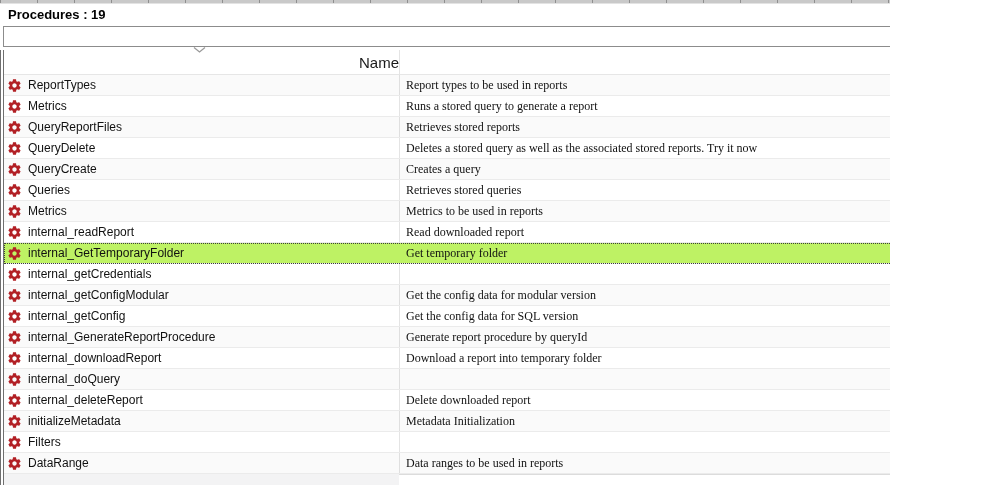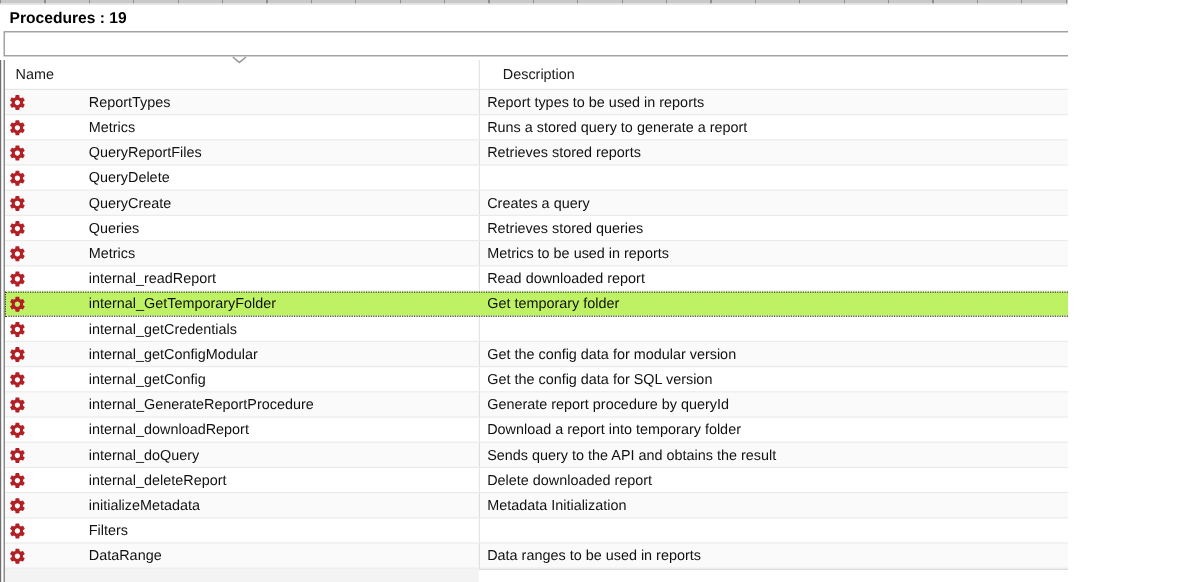--- a/index.html
+++ b/index.html
@@ -27,39 +27,39 @@
   .left-border-outer { left:0; }
   .left-border-inner { left:3px; }
   .col-divider {
     position:absolute; left:399px; top:50px; height:424px; width:1px; background:#e4e4e4; z-index:0;
   }
   .right-divider {
     position:absolute; left:998px; top:50px; height:424px; width:1px; background:#ececec; z-index:0;
   }
   .grid-header {
     position:absolute; left:4px; top:50px; width:998px; height:25px;
-    display:flex; align-items:center; font-size:12px; color:#1a1a1a;
-    border-bottom:1px solid #e6e6e6; background:transparent;
+    display:flex; align-items:center; font-size:15px; color:#1a1a1a;
+    border-bottom:1px solid #e6e6e6; background:transparent;text-align:right;
   }
   .h-name { width:395px; padding-left:9px; }
   .h-desc { flex:1; padding-left:20px; }
   .sort-icon { position:absolute; left:193px; top:46px; z-index:4; }
   .rows { position:absolute; left:4px; top:75px; width:998px; z-index:1; }
   .row {
     display:flex; height:21px; align-items:stretch; font-size:12px;
     border-bottom:1px solid #ebebeb; background:transparent; cursor:default;
   }
   .row:nth-child(odd) { background:rgba(0,0,0,0.018); }
   .row.selected {
     background:#bef264;
     outline:1px dotted #3c3c3c; outline-offset:-1px;
   }
   .cell { display:flex; align-items:center; overflow:hidden; white-space:nowrap; }
-  .cell-name { width:395px; padding-left:3px;gap:46px; }
-  .cell-desc { flex:1; padding-left:7px; }
+  .cell-name { width:395px; padding-left:3px; }
+  .cell-desc { flex:1; padding-left:7px;font-family:Liberation Serif, serif; }
   .gear { width:15px; height:15px; flex:0 0 15px; margin-right:6px; }
   .below-left {
     position:absolute; left:4px; top:474px; width:395px; height:11px; background:#f3f3f4;
   }
   .below-line {
     position:absolute; left:399px; top:474px; width:603px; height:1px; background:#dcdcdc;
   }
 </style>
 </head>
 <body>
@@ -121,20 +121,23 @@
     </div>
   </div>
 
   <div class="row">
     <div class="cell cell-name">
       <svg class="gear" viewBox="0 0 24 24">
         <path fill="#b22025" d="M19.43 12.98c.04-.32.07-.64.07-.98s-.03-.66-.07-.98l2.11-1.65c.19-.15.24-.42.12-.64l-2-3.46c-.12-.22-.39-.3-.61-.22l-2.49 1c-.52-.4-1.08-.73-1.69-.98l-.38-2.65C14.46 2.18 14.25 2 14 2h-4c-.25 0-.46.18-.49.42l-.38 2.65c-.61.25-1.17.59-1.69.98l-2.49-1c-.23-.09-.49 0-.61.22l-2 3.46c-.13.22-.07.49.12.64l2.11 1.65c-.04.32-.07.65-.07.98s.03.66.07.98l-2.11 1.65c-.19.15-.24.42-.12.64l2 3.46c.12.22.39.3.61.22l2.49-1c.52.4 1.08.73 1.69.98l.38 2.65c.03.24.24.42.49.42h4c.25 0 .46-.18.49-.42l.38-2.65c.61-.25 1.17-.59 1.69-.98l2.49 1c.23.09.49 0 .61-.22l2-3.46c.12-.22.07-.49-.12-.64l-2.11-1.65zM12 15.5c-1.93 0-3.5-1.57-3.5-3.5s1.57-3.5 3.5-3.5 3.5 1.57 3.5 3.5-1.57 3.5-3.5 3.5z"></path>
       </svg>
       <span class="name-text">QueryDelete</span>
     </div>
+    <div class="cell cell-desc">
+      <span class="desc-text">Deletes a stored query as well as the associated stored reports. Try it now</span>
+    </div>
   </div>
 
   <div class="row">
     <div class="cell cell-name">
       <svg class="gear" viewBox="0 0 24 24">
         <path fill="#b22025" d="M19.43 12.98c.04-.32.07-.64.07-.98s-.03-.66-.07-.98l2.11-1.65c.19-.15.24-.42.12-.64l-2-3.46c-.12-.22-.39-.3-.61-.22l-2.49 1c-.52-.4-1.08-.73-1.69-.98l-.38-2.65C14.46 2.18 14.25 2 14 2h-4c-.25 0-.46.18-.49.42l-.38 2.65c-.61.25-1.17.59-1.69.98l-2.49-1c-.23-.09-.49 0-.61.22l-2 3.46c-.13.22-.07.49.12.64l2.11 1.65c-.04.32-.07.65-.07.98s.03.66.07.98l-2.11 1.65c-.19.15-.24.42-.12.64l2 3.46c.12.22.39.3.61.22l2.49-1c.52.4 1.08.73 1.69.98l.38 2.65c.03.24.24.42.49.42h4c.25 0 .46-.18.49-.42l.38-2.65c.61-.25 1.17-.59 1.69-.98l2.49 1c.23.09.49 0 .61-.22l2-3.46c.12-.22.07-.49-.12-.64l-2.11-1.65zM12 15.5c-1.93 0-3.5-1.57-3.5-3.5s1.57-3.5 3.5-3.5 3.5 1.57 3.5 3.5-1.57 3.5-3.5 3.5z"></path>
       </svg>
       <span class="name-text">QueryCreate</span>
     </div>
     <div class="cell cell-desc">
@@ -246,23 +249,20 @@
       <span class="desc-text">Download a report into temporary folder</span>
     </div>
   </div>
 
   <div class="row">
     <div class="cell cell-name">
       <svg class="gear" viewBox="0 0 24 24">
         <path fill="#b22025" d="M19.43 12.98c.04-.32.07-.64.07-.98s-.03-.66-.07-.98l2.11-1.65c.19-.15.24-.42.12-.64l-2-3.46c-.12-.22-.39-.3-.61-.22l-2.49 1c-.52-.4-1.08-.73-1.69-.98l-.38-2.65C14.46 2.18 14.25 2 14 2h-4c-.25 0-.46.18-.49.42l-.38 2.65c-.61.25-1.17.59-1.69.98l-2.49-1c-.23-.09-.49 0-.61.22l-2 3.46c-.13.22-.07.49.12.64l2.11 1.65c-.04.32-.07.65-.07.98s.03.66.07.98l-2.11 1.65c-.19.15-.24.42-.12.64l2 3.46c.12.22.39.3.61.22l2.49-1c.52.4 1.08.73 1.69.98l.38 2.65c.03.24.24.42.49.42h4c.25 0 .46-.18.49-.42l.38-2.65c.61-.25 1.17-.59 1.69-.98l2.49 1c.23.09.49 0 .61-.22l2-3.46c.12-.22.07-.49-.12-.64l-2.11-1.65zM12 15.5c-1.93 0-3.5-1.57-3.5-3.5s1.57-3.5 3.5-3.5 3.5 1.57 3.5 3.5-1.57 3.5-3.5 3.5z"></path>
       </svg>
       <span class="name-text">internal_doQuery</span>
-    </div>
-    <div class="cell cell-desc">
-      <span class="desc-text">Sends query to the API and obtains the result</span>
     </div>
   </div>
 
   <div class="row">
     <div class="cell cell-name">
       <svg class="gear" viewBox="0 0 24 24">
         <path fill="#b22025" d="M19.43 12.98c.04-.32.07-.64.07-.98s-.03-.66-.07-.98l2.11-1.65c.19-.15.24-.42.12-.64l-2-3.46c-.12-.22-.39-.3-.61-.22l-2.49 1c-.52-.4-1.08-.73-1.69-.98l-.38-2.65C14.46 2.18 14.25 2 14 2h-4c-.25 0-.46.18-.49.42l-.38 2.65c-.61.25-1.17.59-1.69.98l-2.49-1c-.23-.09-.49 0-.61.22l-2 3.46c-.13.22-.07.49.12.64l2.11 1.65c-.04.32-.07.65-.07.98s.03.66.07.98l-2.11 1.65c-.19.15-.24.42-.12.64l2 3.46c.12.22.39.3.61.22l2.49-1c.52.4 1.08.73 1.69.98l.38 2.65c.03.24.24.42.49.42h4c.25 0 .46-.18.49-.42l.38-2.65c.61-.25 1.17-.59 1.69-.98l2.49 1c.23.09.49 0 .61-.22l2-3.46c.12-.22.07-.49-.12-.64l-2.11-1.65zM12 15.5c-1.93 0-3.5-1.57-3.5-3.5s1.57-3.5 3.5-3.5 3.5 1.57 3.5 3.5-1.57 3.5-3.5 3.5z"></path>
       </svg>
       <span class="name-text">internal_deleteReport</span>
     </div>

